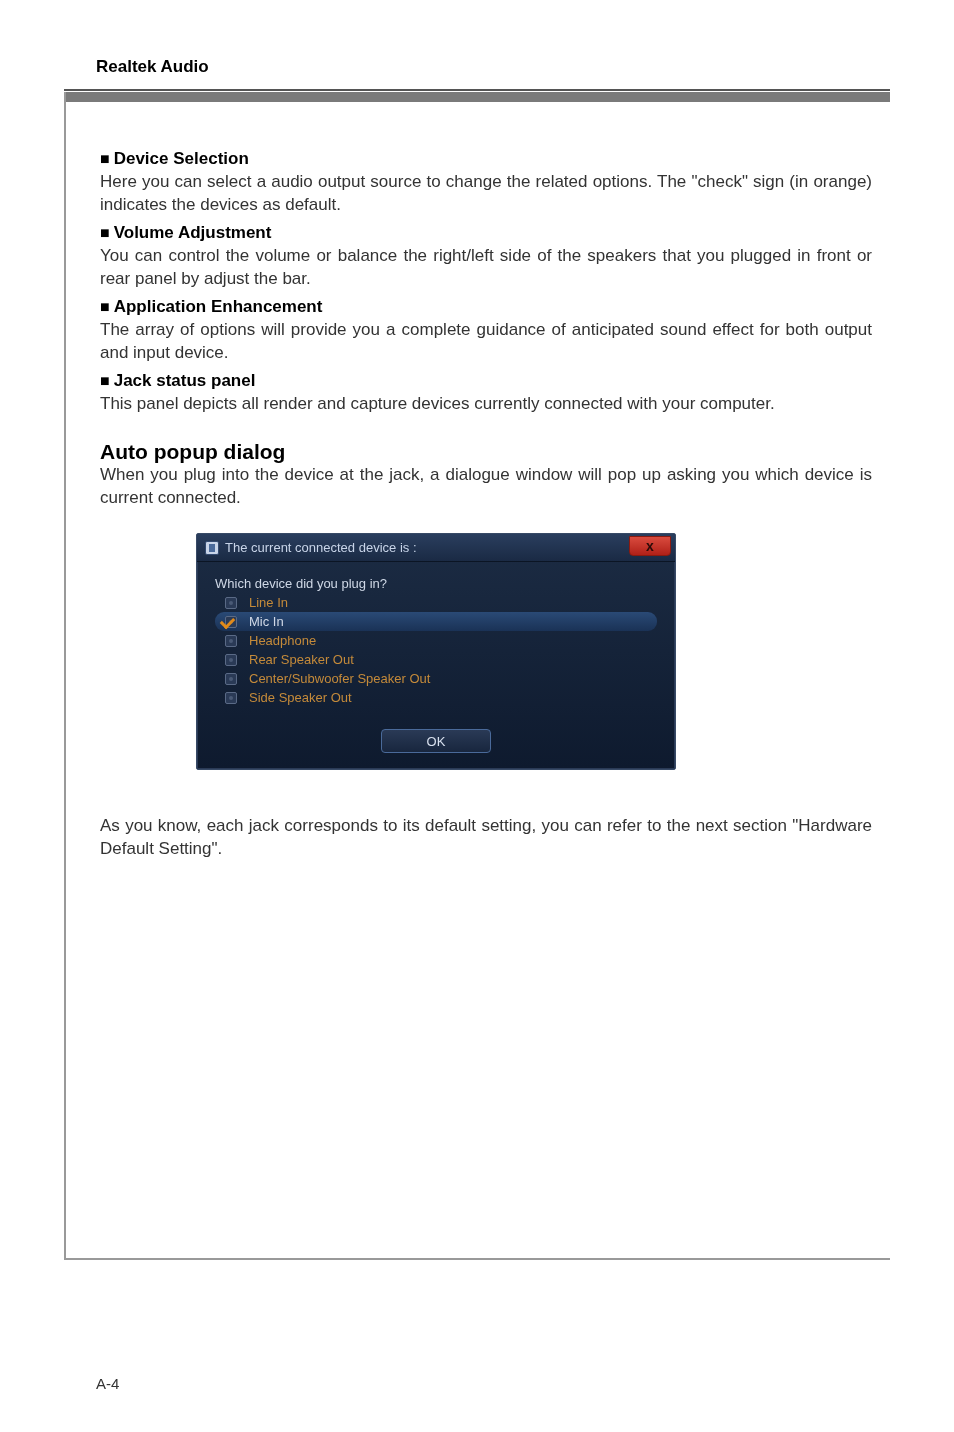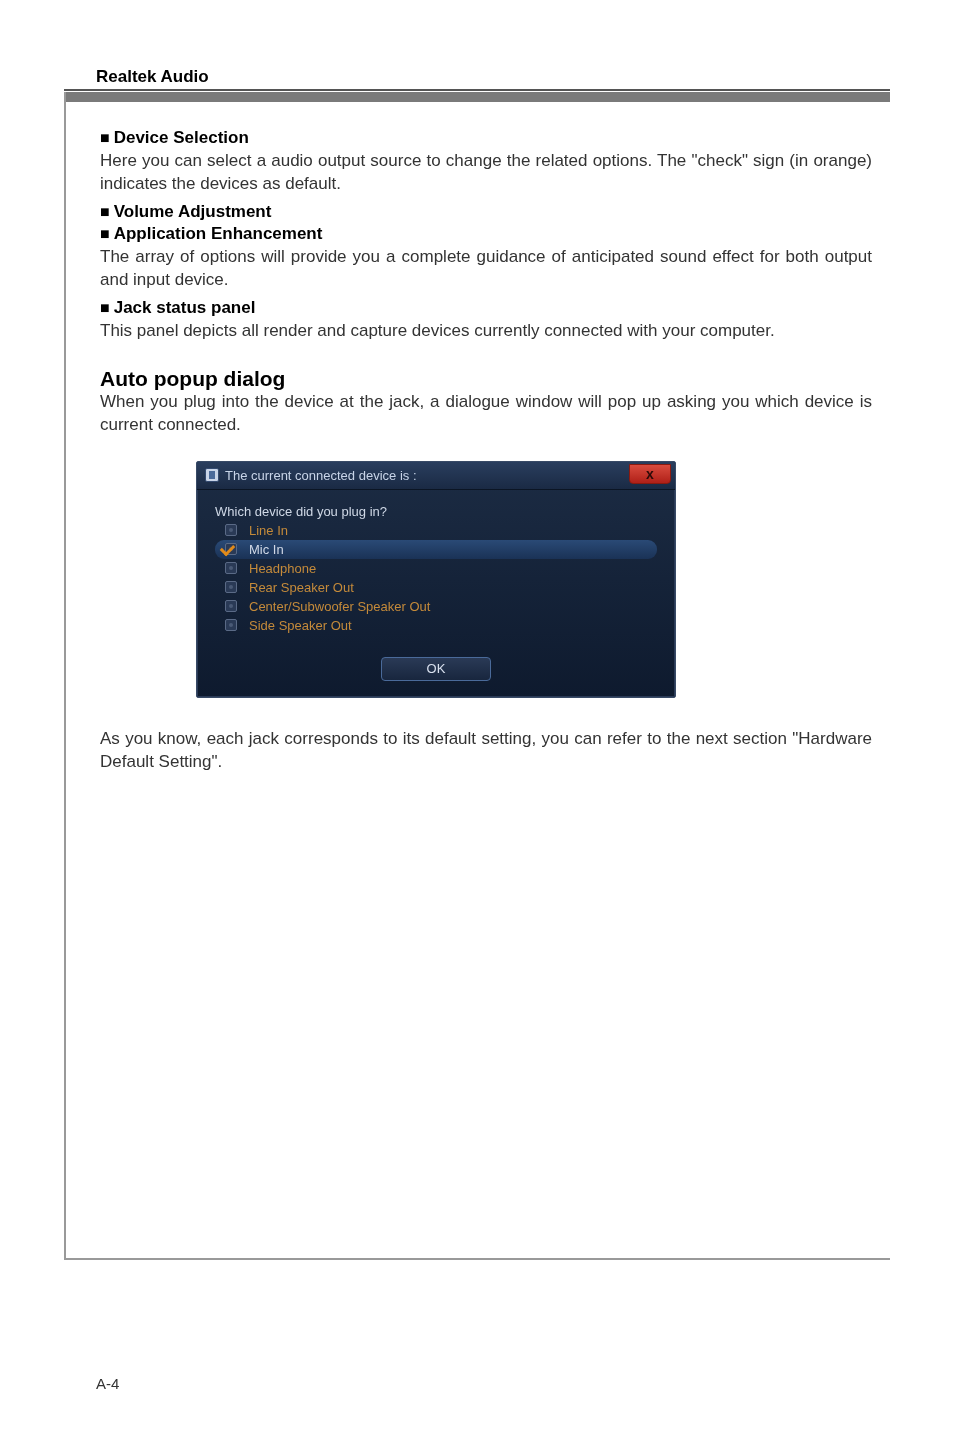--- a/index.html
+++ b/index.html
@@ -1,23 +1,23 @@
 <!DOCTYPE html>
 <html><head>
 <meta charset="utf-8">
 <style>
   * { margin: 0; padding: 0; box-sizing: border-box; }
   html, body { width: 954px; height: 1432px; background: #fff; font-family: Arial, Helvetica, sans-serif; }
   .page { width: 954px; height: 1432px; position: relative; background: #fff; }
-  .header-title { position: absolute; top: 67px; left: 96px; font-size: 17px; font-weight: bold; color: #000; }
+  .header-title { position: absolute; top: 57px; left: 96px; font-size: 17px; font-weight: bold; color: #000; }
   .thin-line { position: absolute; top: 89px; left: 64px; width: 826px; height: 2px; background: #555; }
   .thick-line { position: absolute; top: 92px; left: 64px; width: 826px; height: 10px; background: #7a7a7a; }
   .content-border-left { position: absolute; top: 92px; left: 64px; width: 2px; height: 1168px; background: #999; }
   .content-border-bottom { position: absolute; top: 1258px; left: 64px; width: 826px; height: 2px; background: #999; }
-  .content { position: absolute; top: 128px; left: 100px; width: 772px; }
+  .content { position: absolute; top: 149px; left: 100px; width: 772px; }
   .bullet { font-size: 16px; margin-right: 4px; }
   .section-title { font-weight: bold; font-size: 17px; color: #000; margin-bottom: 2px; }
   .section-body { font-size: 17px; color: #333; text-align: justify; line-height: 1.35; margin-bottom: 6px; }
   .h2 { font-size: 21px; font-weight: bold; color: #000; margin-top: 24px; }
 
   
   .dialog-wrap { margin: 24px auto 0 auto; width: 580px; }
   .dialog { width: 480px; border: 1px solid #384a66; background: linear-gradient(#1c2c44 0%, #0e1a2e 100%); font-family: "Segoe UI", Arial, sans-serif; border-radius: 2px; overflow: hidden; box-shadow: 0 0 0 1px #2a3a56 inset; }
   .dialog-titlebar { height: 28px; background: linear-gradient(#2a3e5e, #1a2a44); display: flex; align-items: center; position: relative; padding-left: 8px; border-bottom: 1px solid #0b1524; }
   .dialog-titlebar .app-icon { width: 14px; height: 14px; background: #c8d4e8; border: 1px solid #334a70; border-radius: 2px; display: flex; align-items: center; justify-content: center; margin-right: 6px; }
@@ -31,21 +31,21 @@
   .device-list li.selected { background: linear-gradient(#2a4a76, #1a3256); border-radius: 9px; color: #d0d8e6; }
   .device-list li.selected .label { color: #d0d8e6; }
   .jack-icon { width: 16px; height: 12px; margin-right: 10px; position: relative; }
   .jack-icon .port { position: absolute; left: 2px; top: 0; width: 12px; height: 12px; border: 1px solid #5a6a86; background: #2a3a56; border-radius: 2px; }
   .jack-icon .port::after { content: ""; position: absolute; left: 3px; top: 3px; width: 4px; height: 4px; background: #4a5a76; border-radius: 50%; }
   .jack-icon.checked::before { content: ""; position: absolute; left: -2px; top: 1px; width: 10px; height: 6px; border-left: 3px solid #e08a1a; border-bottom: 3px solid #e08a1a; transform: rotate(-45deg); z-index: 2; }
   .device-list li .label { color: #c48a3a; }
   .dialog-footer { display: flex; justify-content: center; padding: 4px 0 16px 0; align-items: flex-end; }
   .ok-btn { width: 110px; height: 24px; background: linear-gradient(#2a3a56, #18263e); border: 1px solid #4a6a9a; color: #d8e0ee; font-size: 13px; border-radius: 4px; cursor: pointer; display: flex; align-items: center; justify-content: center; }
 
-  .after-text { font-size: 17px; color: #333; text-align: justify; line-height: 1.35; margin-top: 30px; }
+  .after-text { font-size: 17px; color: #333; text-align: justify; line-height: 1.35; margin-top: 45px; }
   .page-num { position: absolute; bottom: 40px; left: 96px; font-size: 15px; color: #333; }
 </style>
 </head>
 <body>
 
 <div class="page">
   <div class="header-title">Realtek Audio</div>
   <div class="thin-line"></div>
   <div class="thick-line"></div>
   <div class="content-border-left"></div>
@@ -54,20 +54,21 @@
   <div class="content">
 
     <div class="section-title">
       <span class="bullet">■</span><span>Device Selection</span>
     </div>
     <div class="section-body">Here you can select a audio output source to change the related options. The "check" sign (in orange) indicates the devices as default.</div>
 
     <div class="section-title">
       <span class="bullet">■</span><span>Volume Adjustment</span>
     </div>
+    <div class="section-body">You can control the volume or balance the right/left side of the speakers that you plugged in front or rear panel by adjust the bar.</div>
 
     <div class="section-title">
       <span class="bullet">■</span><span>Application Enhancement</span>
     </div>
     <div class="section-body">The array of options will provide you a complete guidance of anticipated sound effect for both output and input device.</div>
 
     <div class="section-title">
       <span class="bullet">■</span><span>Jack status panel</span>
     </div>
     <div class="section-body">This panel depicts all render and capture devices currently connected with your computer.</div>

